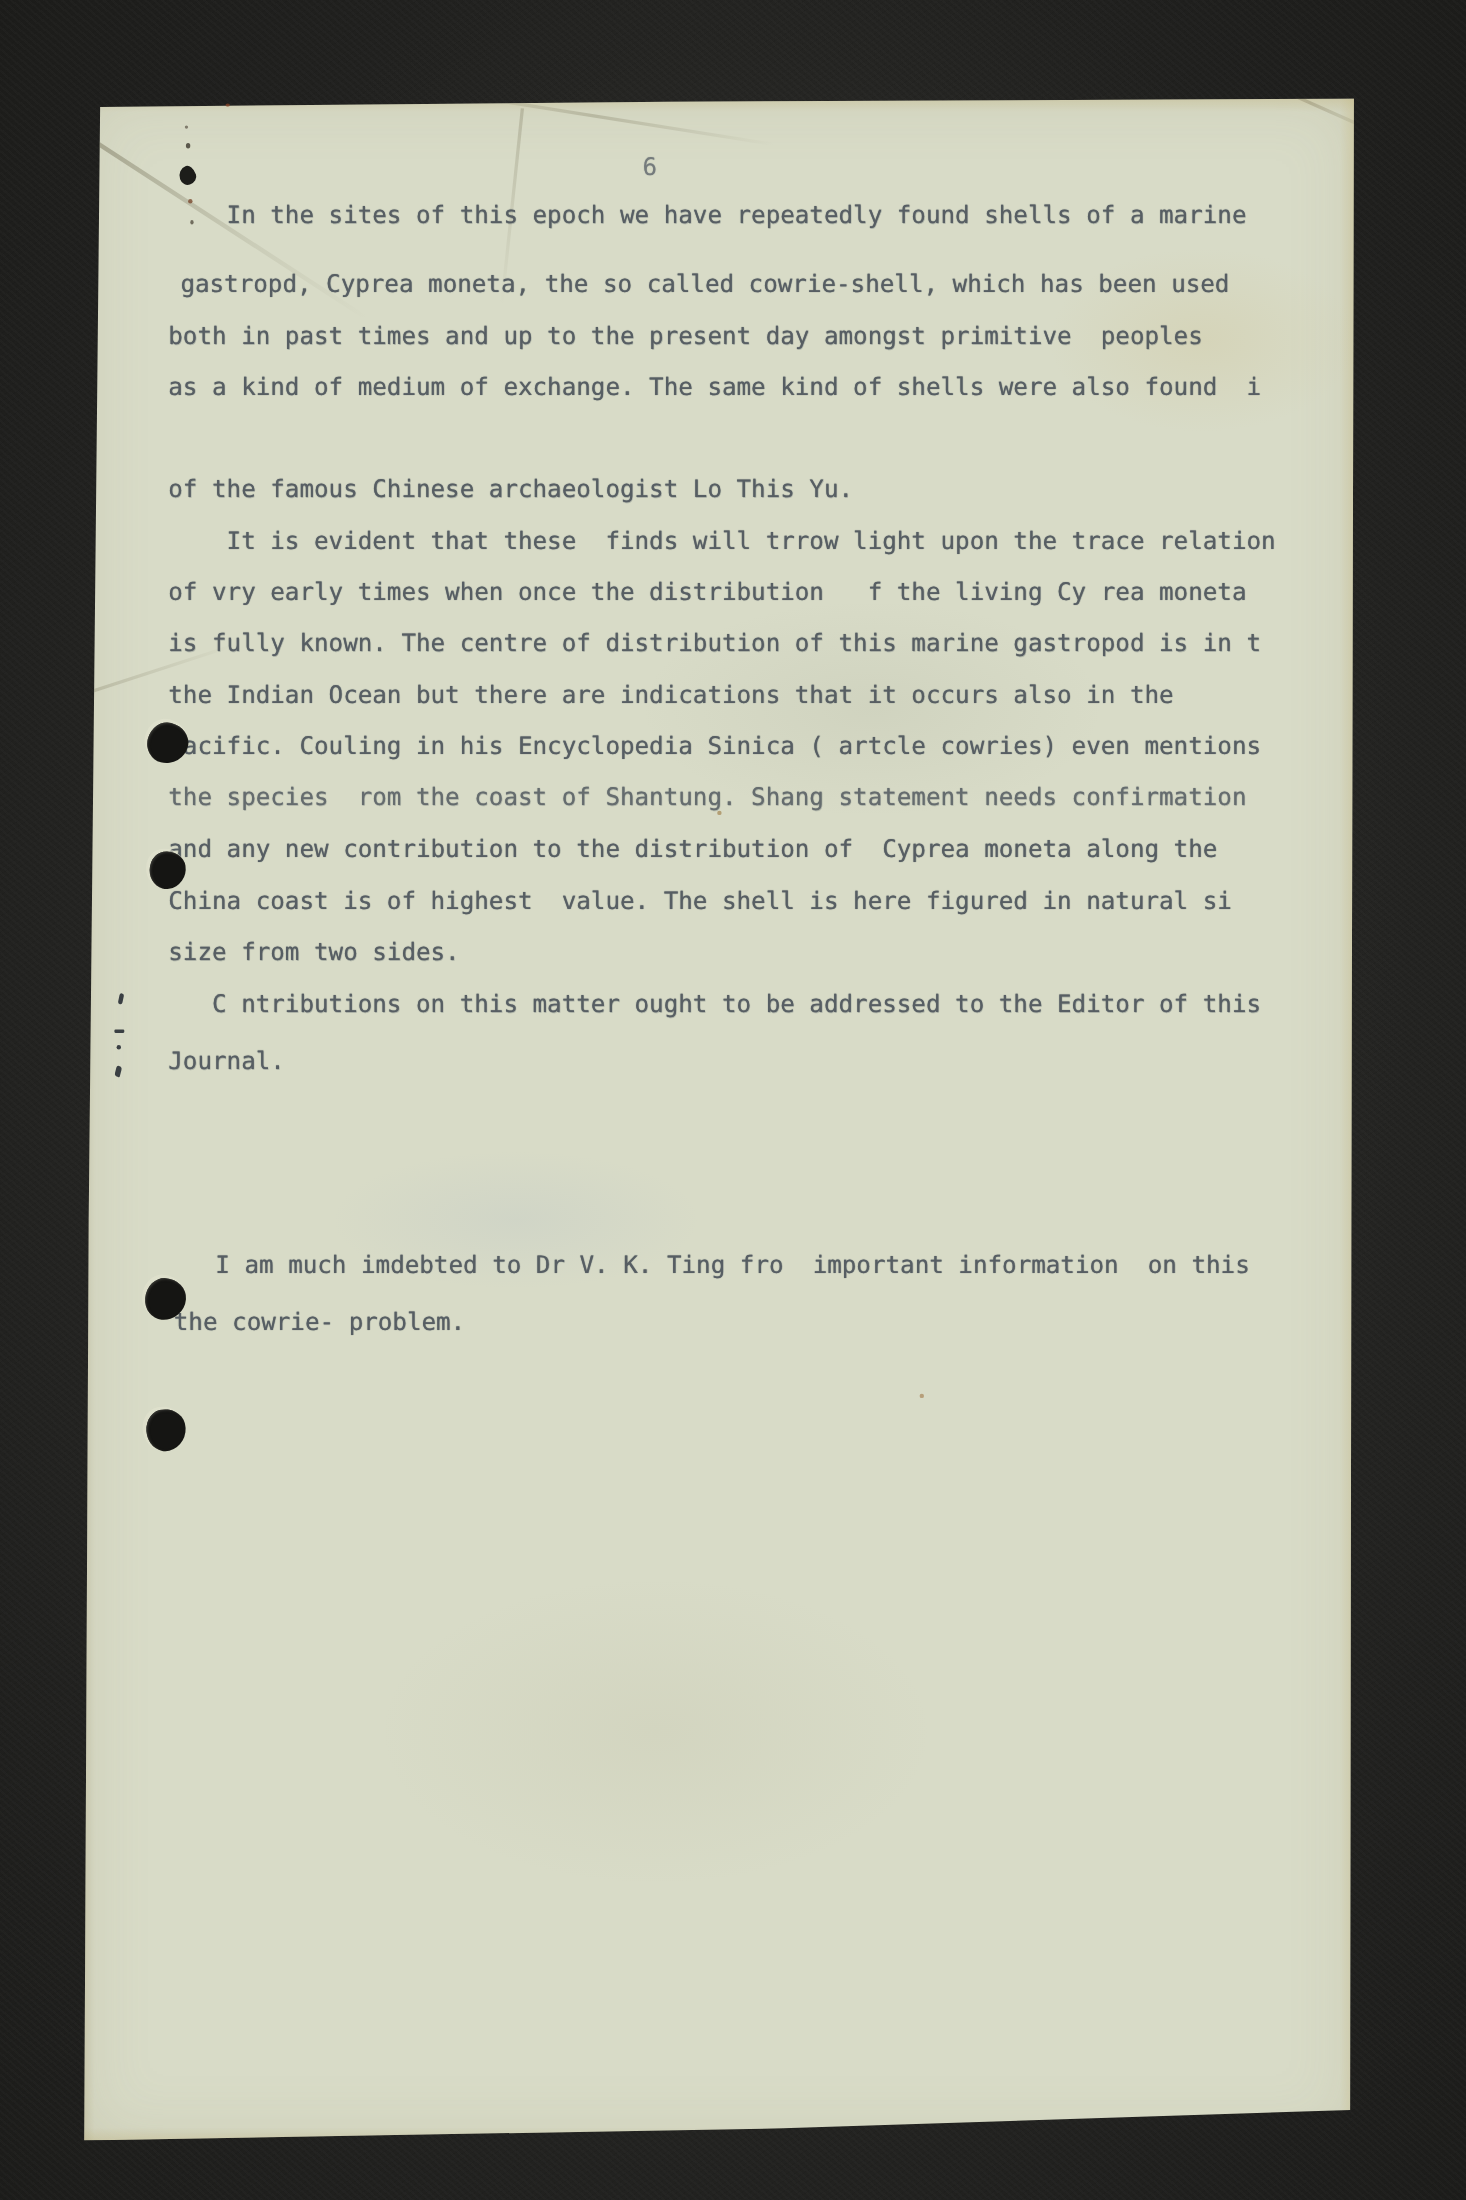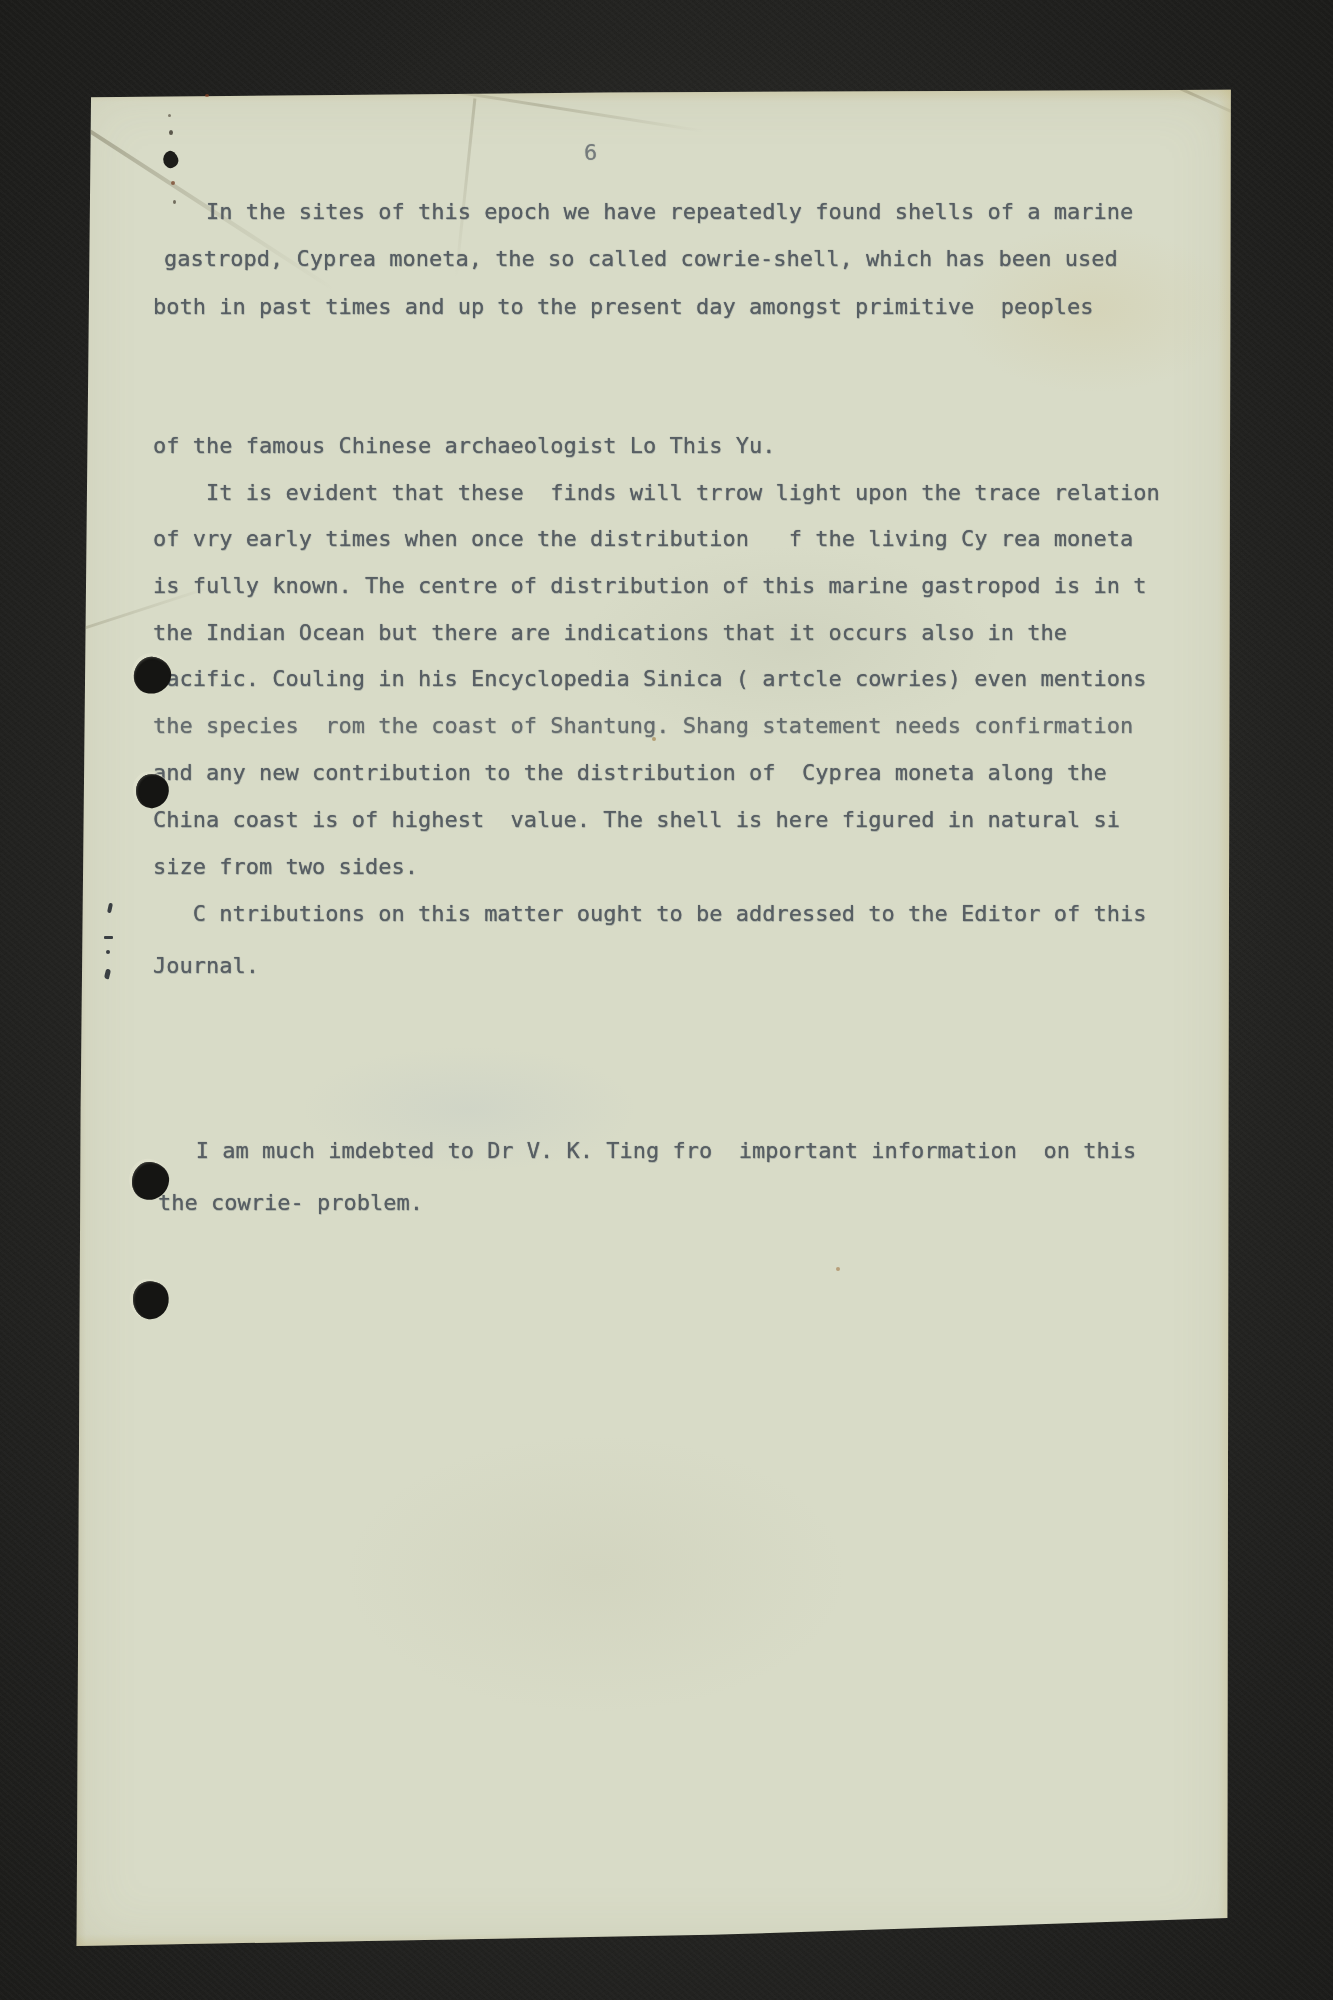--- a/index.html
+++ b/index.html
@@ -109,23 +109,24 @@
   <div class="crease c1"></div>
   <div class="crease c2"></div>
   <div class="crease c3"></div>
   <div class="crease c4"></div>
   <div class="crease c5"></div>
 </div>
 
 <div class="text-layer">
   <div class="page-number">6</div>
 
-  <div class="typed-line" style="top:194px">    In the sites of this epoch we have repeatedly found shells of a marine</div>
+  <div class="typed-line" style="top:179px">    In the sites of this epoch we have repeatedly found shells of a marine</div>
   <div class="typed-line" style="top:241px;left:164px">gastropd, Cyprea moneta, the so called cowrie-shell, which has been used</div>
   <div class="typed-line" style="top:289px">both in past times and up to the present day amongst primitive  peoples</div>
+  <div class="typed-line" style="top:335px">as a kind of medium of exchange. The same kind of shells were also found  i</div>
   <div class="typed-line" style="top:428px">of the famous Chinese archaeologist Lo This Yu.</div>
   <div class="typed-line" style="top:475px">    It is evident that these  finds will trrow light upon the trace relation</div>
   <div class="typed-line" style="top:521px">of vry early times when once the distribution   f the living Cy rea moneta</div>
   <div class="typed-line" style="top:568px">is fully known. The centre of distribution of this marine gastropod is in t</div>
   <div class="typed-line" style="top:615px">the Indian Ocean but there are indications that it occurs also in the</div>
   <div class="typed-line" style="top:661px">Pacific. Couling in his Encyclopedia Sinica ( artcle cowries) even mentions</div>
   <div class="typed-line" style="top:708px;opacity:.82">the species  rom the coast of Shantung. Shang statement needs confirmation</div>
   <div class="typed-line" style="top:755px">and any new contribution to the distribution of  Cyprea moneta along the</div>
   <div class="typed-line" style="top:802px">China coast is of highest  value. The shell is here figured in natural si</div>
   <div class="typed-line" style="top:849px">size from two sides.</div>

